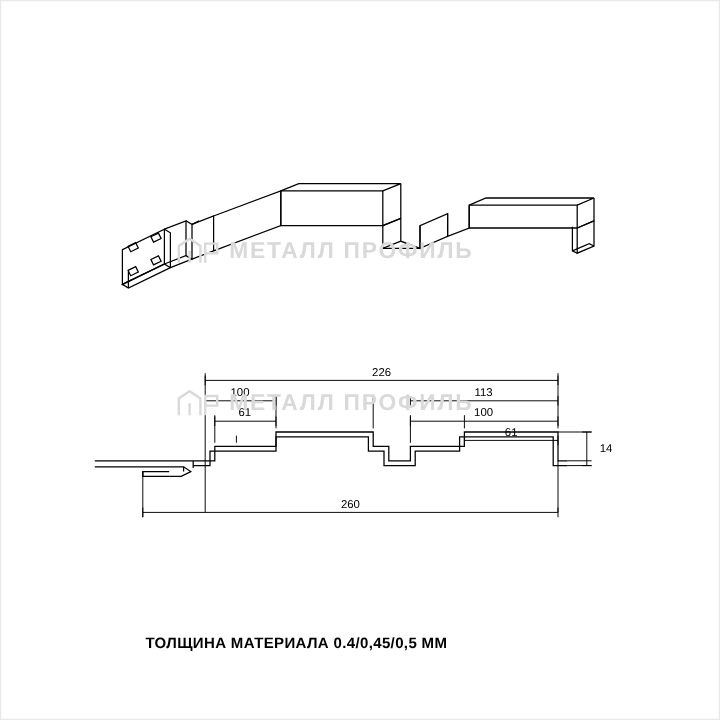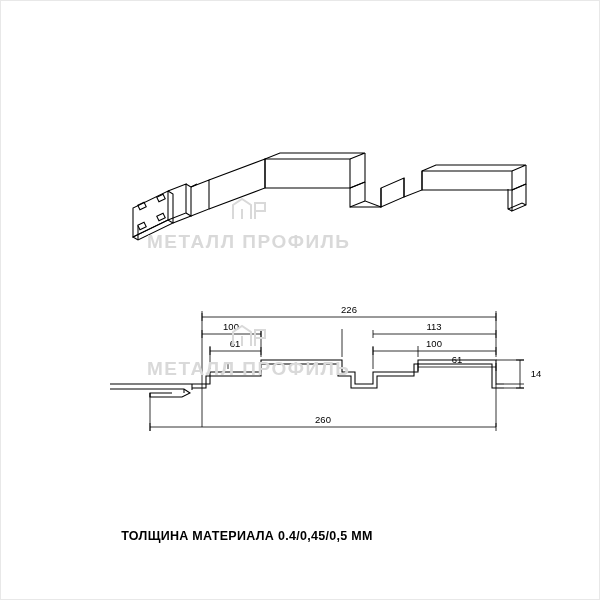--- a/index.html
+++ b/index.html
@@ -60,36 +60,34 @@
     font-weight: bold;
     letter-spacing: 0.3px;
   }
   
   .drawing {
     position: absolute;
     left: 0;
     top: 140px;
     width: 520px;
     height: 330px;
-    margin-left: 31px;
   }
   svg { display: block; }
 
   
   .wm {
     position: absolute;
     pointer-events: none;
     user-select: none;
     color: #d9d9d9;
     font-weight: bold;
     white-space: nowrap;
     display: flex;
     align-items: center;
     gap: 8px;
-    flex-direction: column;
   }
   .wm .wm-text {
     font-size: 19px;
     letter-spacing: 1.5px;
   }
   .wm-1 { left: 146px; top: 196px; }
   .wm-2 { left: 146px; top: 323px; }
 </style>
 </head>
 <body>

